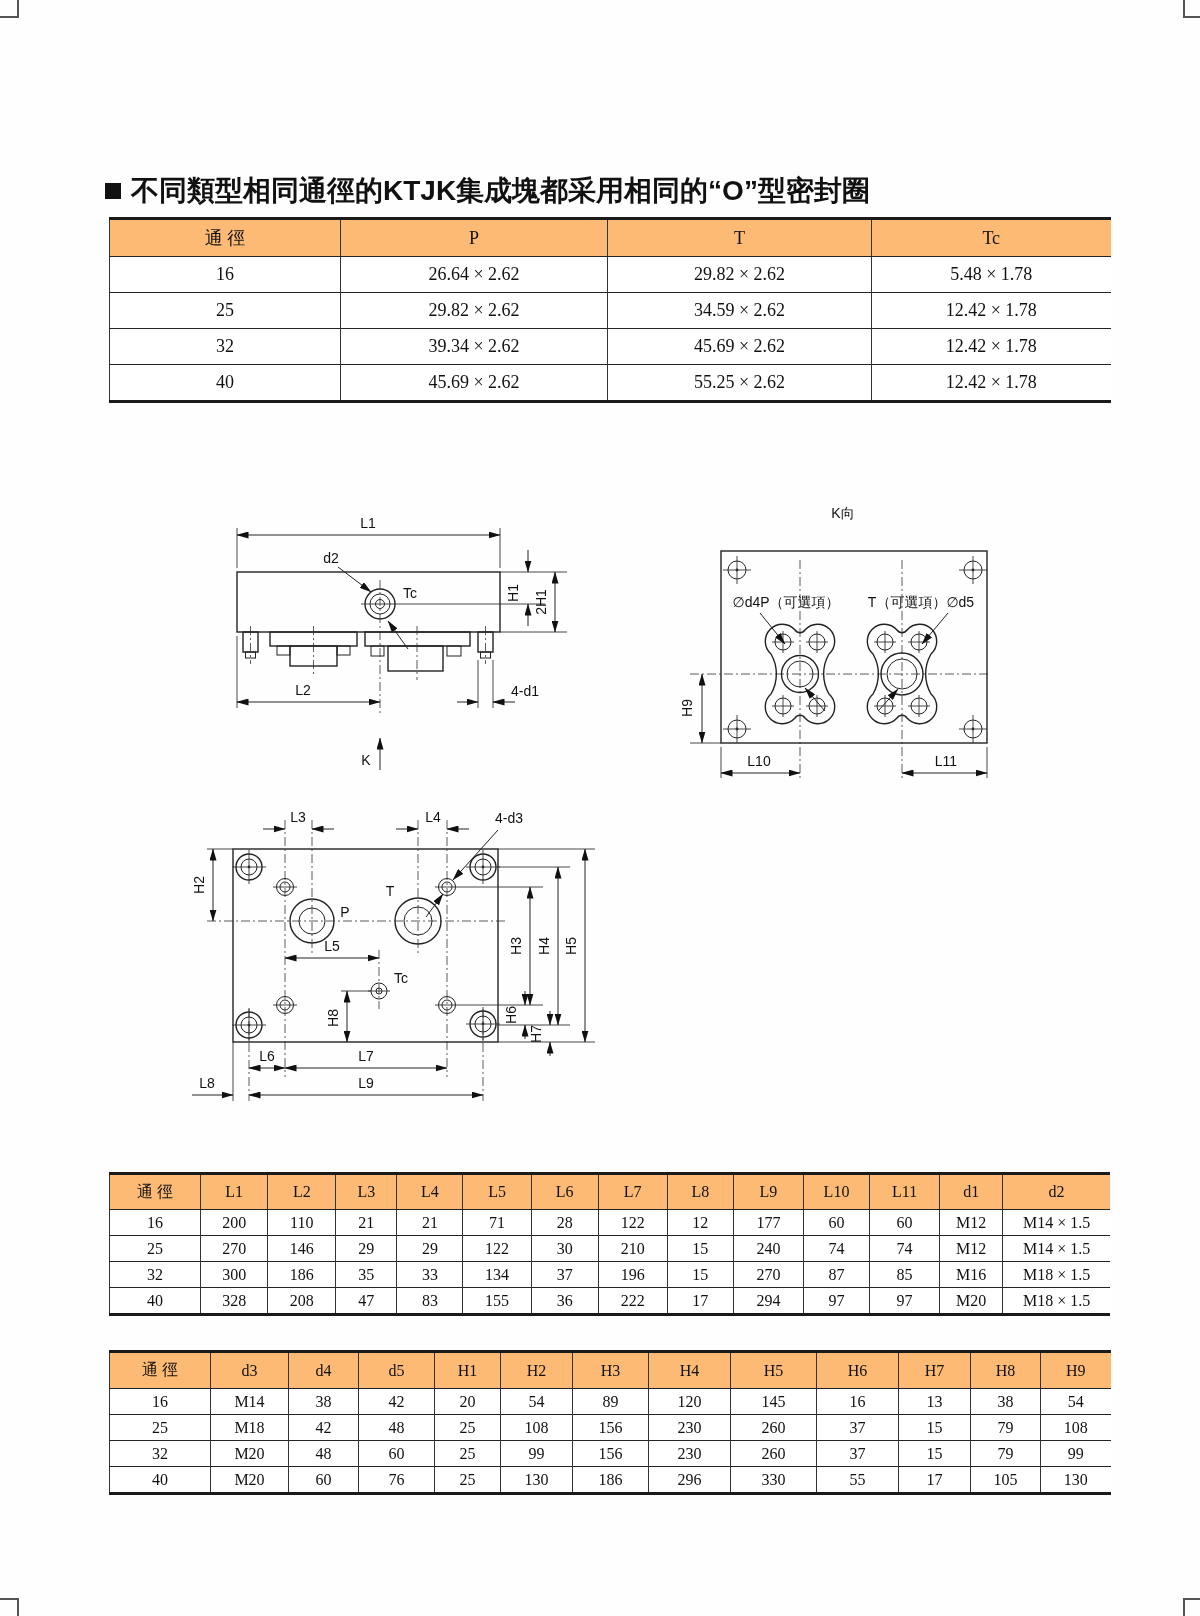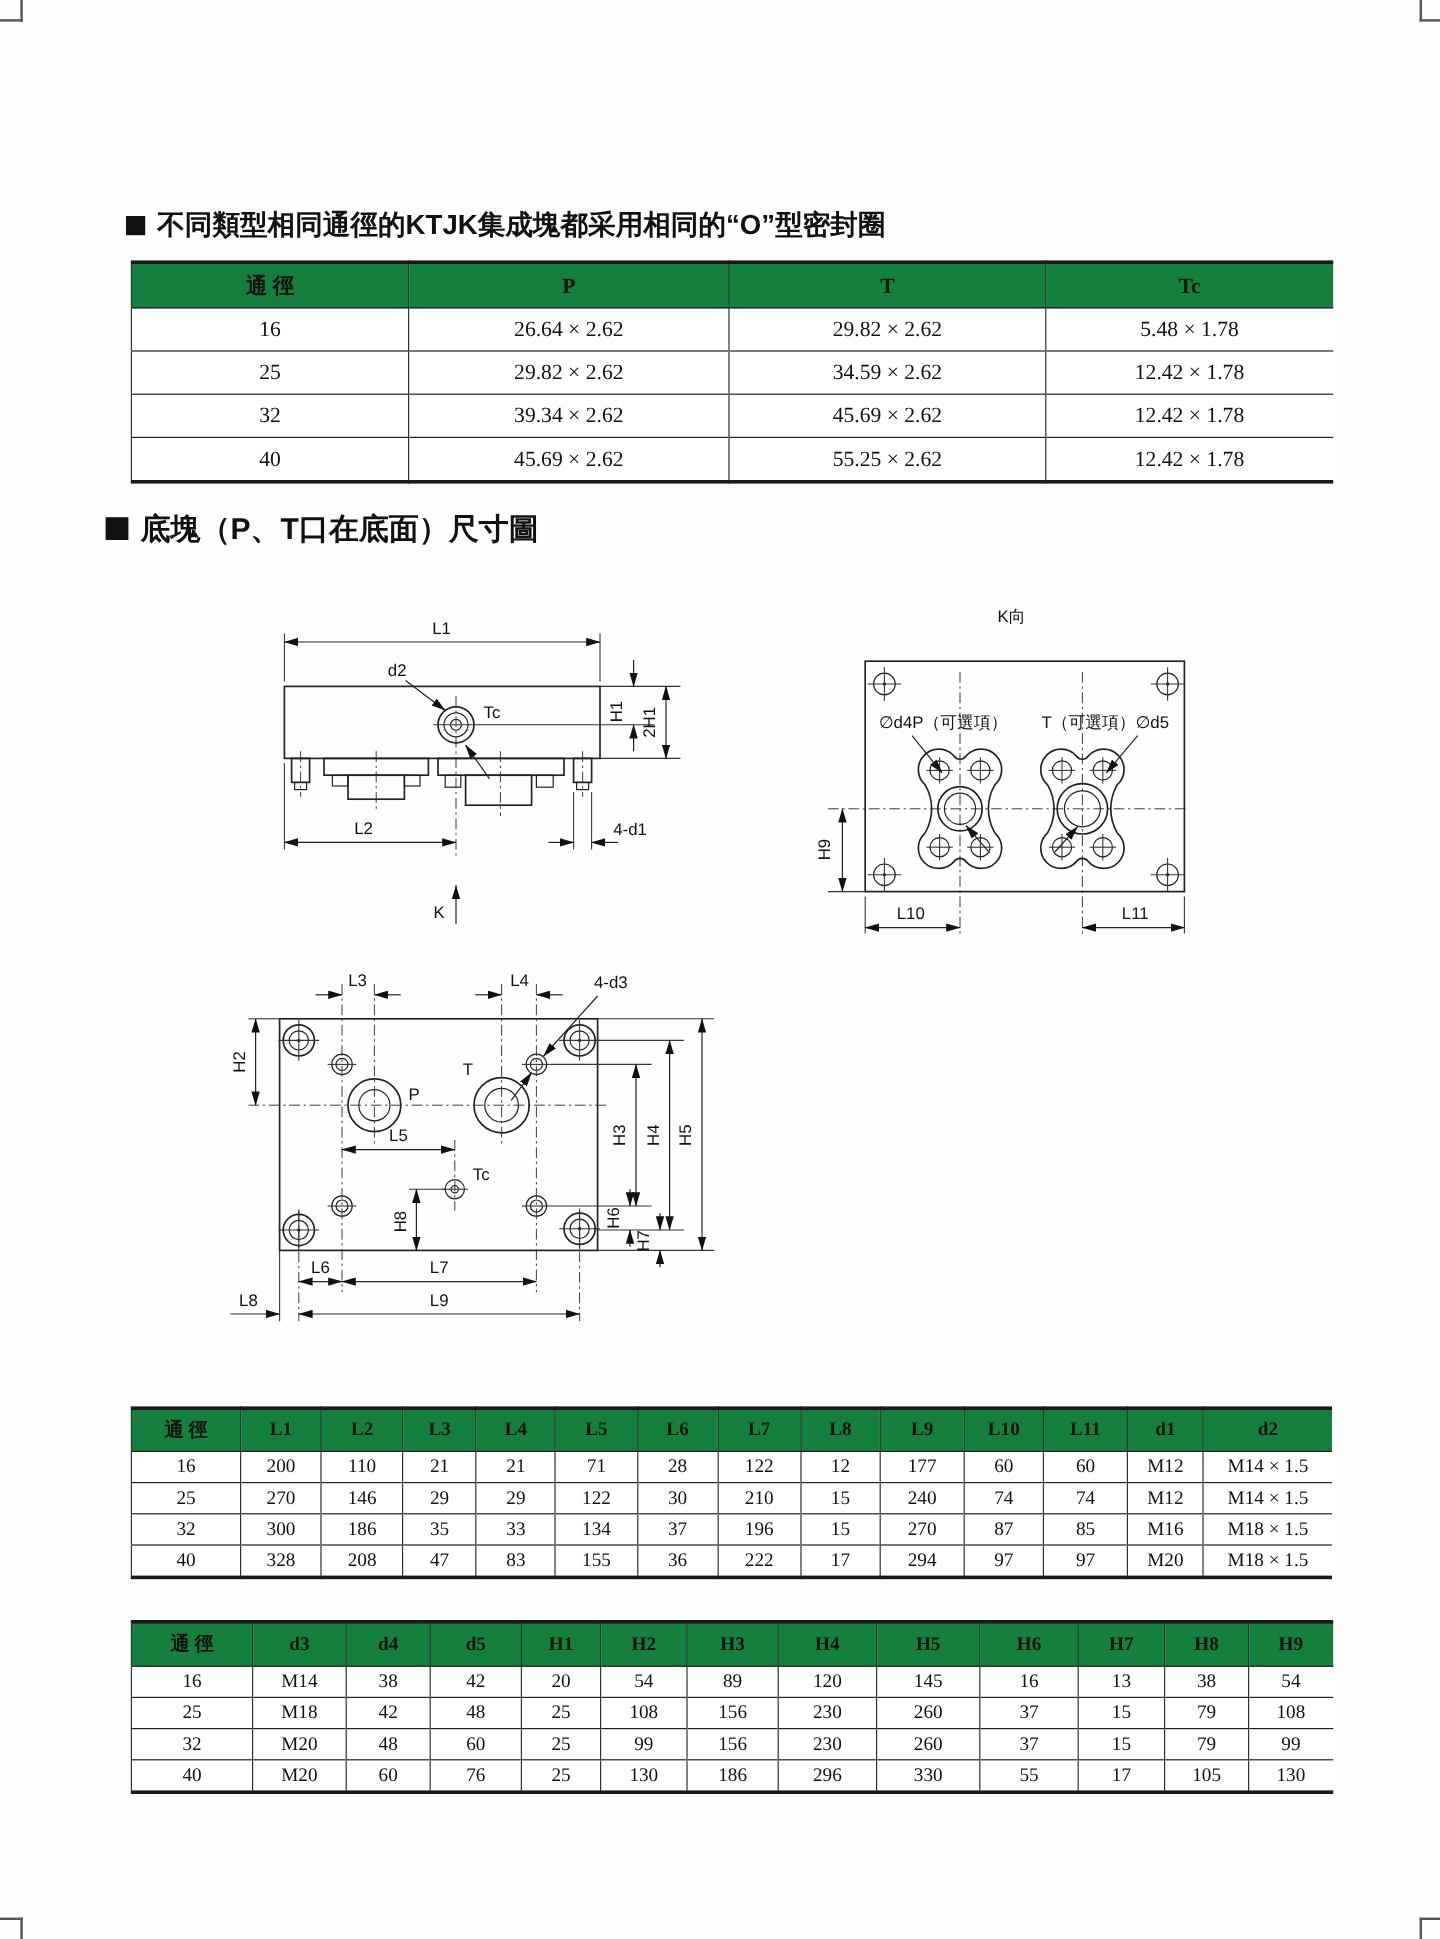--- a/index.html
+++ b/index.html
@@ -7,29 +7,29 @@
         font-family:"Liberation Sans",sans-serif;color:#111;}
   
   .cm{position:absolute;width:17px;height:16px;}
   .cm.tl{left:0;top:0;border-right:2px solid #555;border-bottom:2px solid #555;}
   .cm.tr{left:1183px;top:0;border-left:2px solid #555;border-bottom:2px solid #555;}
   .cm.bl{left:0;top:1598px;border-right:2px solid #555;border-top:2px solid #555;}
   .cm.br{left:1183px;top:1598px;border-left:2px solid #555;border-top:2px solid #555;}
   
   .sect{position:absolute;display:flex;align-items:center;gap:10px;font-weight:bold;color:#111;}
   .sect .sq{display:inline-block;background:#111;}
-  #h1{left:105px;top:172px;font-size:23px;}
+  #h1{left:105px;top:172px;font-size:28px;}
   #h1 .sq{width:16px;height:16px;}
   #h2{left:88px;top:424px;font-size:25px;}
   #h2 .sq{width:19px;height:19px;}
   
   table.dt{position:absolute;border-collapse:collapse;table-layout:fixed;
            font-family:"Liberation Serif","DejaVu Serif",serif;color:#111;background:#fff;
            border-top:3px solid #1a1a1a;border-bottom:3px solid #1a1a1a;border-left:1px solid #333;}
-  table.dt th{background:#15803d;font-weight:bold;border-bottom:1.5px solid #222;}
+  table.dt th{background:#fdba74;font-weight:normal;border-bottom:1.5px solid #222;}
   table.dt th,table.dt td{text-align:center;vertical-align:middle;padding:0;}
   table.dt th:not(:last-child),table.dt td:not(:last-child){border-right:1px solid #333;}
   table.dt tbody tr+tr td{border-top:1.5px solid #222;}
   #t1{left:109px;top:217px;width:1001px;font-size:18px;}
   #t1 th{height:36px;} #t1 td{height:35px;}
   #t2{left:109px;top:1172px;width:1001px;font-size:16px;}
   #t2 th{height:34px;} #t2 td{height:25px;}
   #t3{left:109px;top:1350px;width:1001px;font-size:16px;}
   #t3 th{height:35px;} #t3 td{height:25px;}
   
@@ -92,24 +92,20 @@
       </tr>
       <tr>
         <td>40</td>
         <td>45.69 × 2.62</td>
         <td>55.25 × 2.62</td>
         <td>12.42 × 1.78</td>
       </tr>
     </tbody>
   </table>
 
-  <div id="h2" class="sect">
-    <span class="sq"></span>
-    <span>底塊（P、T口在底面）尺寸圖</span>
-  </div>
 
   <svg class="draw" style="left:175px;top:468px" width="420" height="312" viewBox="0 0 420 312">
     <defs>
       <marker id="m1" viewBox="0 0 12 7" refX="11.5" refY="3.5" markerWidth="12" markerHeight="7" orient="auto-start-reverse">
           <path d="M0,0 L12,3.5 L0,7 Z" fill="#111"></path>
         </marker>
     </defs>
 
     <line class="thin" x1="62" y1="60" x2="62" y2="100"></line>
     <line class="thin" x1="325" y1="60" x2="325" y2="100"></line>

